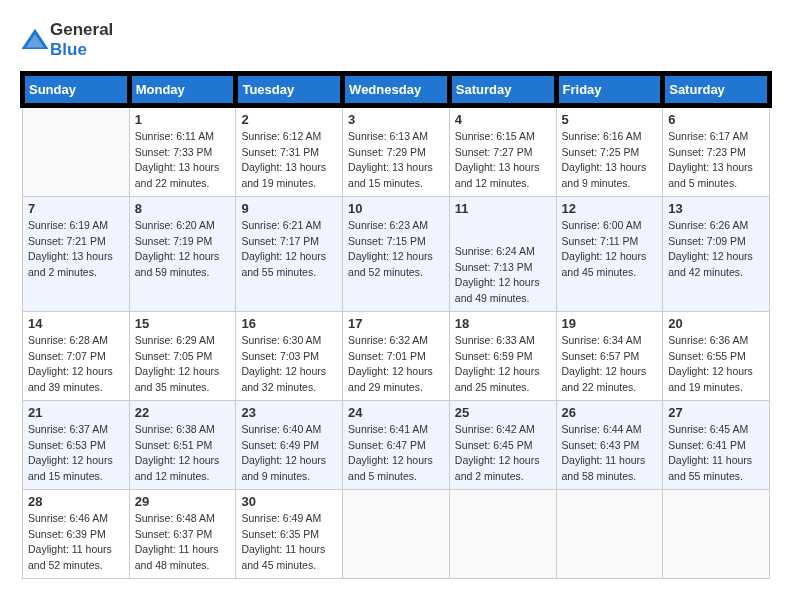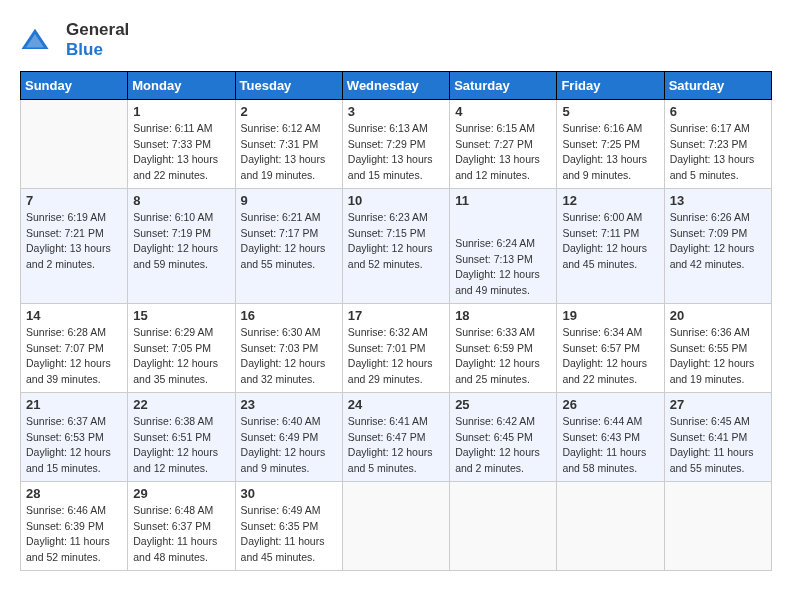--- a/index.html
+++ b/index.html
@@ -12,21 +12,21 @@
     }
     .header {
       display: flex;
       justify-content: space-between;
       align-items: flex-start;
       margin-bottom: 10px;
     }
     .logo {
       display: flex;
       align-items: center;
-      gap: 16px;
+      gap: 0;
     }
     .logo-text {
       display: flex;
       flex-direction: column;
       line-height: 1.1;
     }
     .logo-icon {
       width: 30px;
       height: 30px;
     }
@@ -46,21 +46,21 @@
       width: 100%;
       border-collapse: collapse;
       border: 1px solid #ccc;
     }
     .calendar th {
       background: #2176d2;
       color: #fff;
       font-size: 13px;
       font-weight: bold;
       padding: 6px 4px;
-      border: 1px solid #000000;
+      border: 5px solid #000000;
       text-align: left;
     }
     .calendar td {
       vertical-align: top;
       border: 1px solid #ccc;
       padding: 4px 5px;
       width: calc(100% / 7);
       min-height: 80px;
       font-size: 10.5px;
       color: #333;
@@ -159,21 +159,21 @@
       <tr class="row-alt">
         <td>
           <div class="day-number">7</div>
           <div class="day-info" style="white-space: pre-line;">Sunrise: 6:19 AM
 Sunset: 7:21 PM
 Daylight: 13 hours
 and 2 minutes.</div>
         </td>
         <td>
           <div class="day-number">8</div>
-          <div class="day-info" style="white-space: pre-line;">Sunrise: 6:10 AM
+          <div class="day-info" style="white-space: pre-line;">Sunrise: 6:20 AM
 Sunset: 7:19 PM
 Daylight: 12 hours
 and 59 minutes.</div>
         </td>
         <td>
           <div class="day-number">9</div>
           <div class="day-info" style="white-space: pre-line;">Sunrise: 6:21 AM
 Sunset: 7:17 PM
 Daylight: 12 hours
 and 55 minutes.</div>

